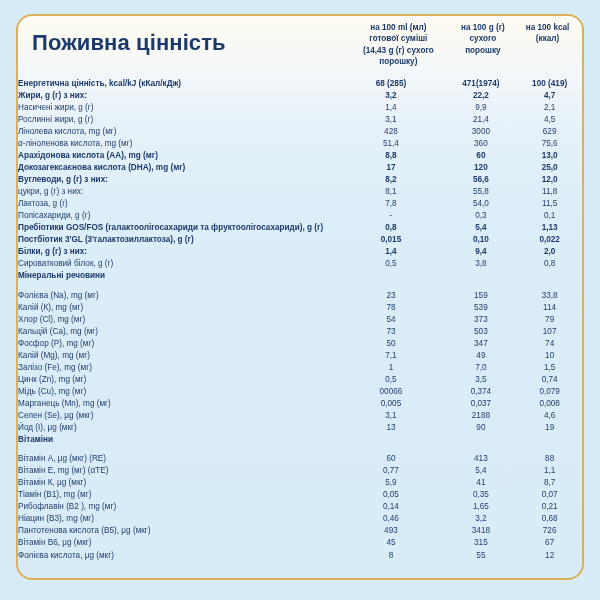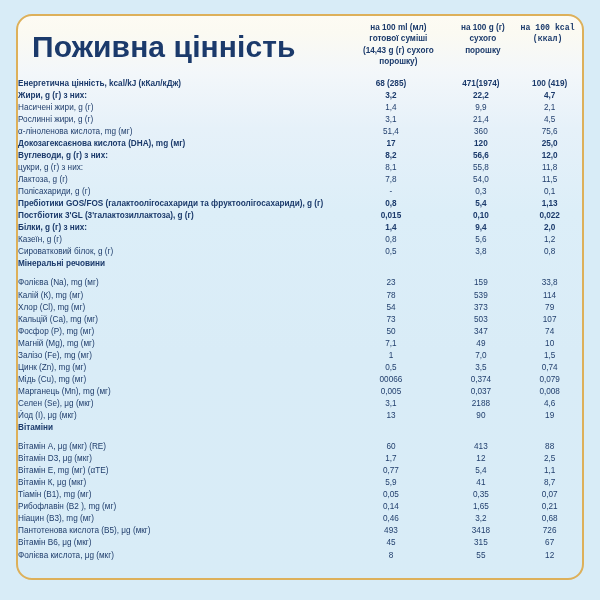--- a/index.html
+++ b/index.html
@@ -38,21 +38,21 @@
 
   
   .head {
     position: relative;
     height: 60px;
   }
   .title {
     position: absolute;
     left: 14px;
     top: 14px;
-    font-size: 30px;
+    font-size: 22px;
     font-weight: 700;
     color: #1b3a6b;
     letter-spacing: 0.1px;
     text-align: center;
   }
   .colheads {
     position: absolute;
     left: 330px;
     top: 6px;
     right: 4px;
@@ -62,21 +62,21 @@
     font-size: 8.2px;
     font-weight: 700;
     color: #1b3a6b;
     text-align: center;
     line-height: 1.38;
     padding: 0 2px;
     box-sizing: border-box;
   }
   .colhead.c1 { width: 106px; }
   .colhead.c2 { width: 72px; }
-  .colhead.c3 { width: 64px; font-family: Liberation Mono, monospace; }
+  .colhead.c3 { width: 64px; }
 
   
   table.nut {
     width: 100%;
     border-collapse: collapse;
     table-layout: fixed;
     margin-top: 2px;
   }
   table.nut td {
     padding: 0;
@@ -143,26 +143,38 @@
           <td class="v">9,9</td>
           <td class="v">2,1</td>
         </tr>
         <tr class="">
           <td class="lbl">Рослинні жири, g (г)</td>
           <td class="v">3,1</td>
           <td class="v">21,4</td>
           <td class="v">4,5</td>
         </tr>
         <tr class="">
+          <td class="lbl">Лінолева кислота, mg (мг)</td>
+          <td class="v">428</td>
+          <td class="v">3000</td>
+          <td class="v">629</td>
+        </tr>
+        <tr class="">
           <td class="lbl">α-ліноленова кислота, mg (мг)</td>
           <td class="v">51,4</td>
           <td class="v">360</td>
           <td class="v">75,6</td>
         </tr>
         <tr class="bold">
+          <td class="lbl">Арахідонова кислота (АА), mg (мг)</td>
+          <td class="v">8,8</td>
+          <td class="v">60</td>
+          <td class="v">13,0</td>
+        </tr>
+        <tr class="bold">
           <td class="lbl">Докозагексаєнова кислота (DHA), mg (мг)</td>
           <td class="v">17</td>
           <td class="v">120</td>
           <td class="v">25,0</td>
         </tr>
         <tr class="bold">
           <td class="lbl">Вуглеводи, g (г) з них:</td>
           <td class="v">8,2</td>
           <td class="v">56,6</td>
           <td class="v">12,0</td>
@@ -197,26 +209,20 @@
           <td class="v">0,10</td>
           <td class="v">0,022</td>
         </tr>
         <tr class="bold">
           <td class="lbl">Білки, g (г) з них:</td>
           <td class="v">1,4</td>
           <td class="v">9,4</td>
           <td class="v">2,0</td>
         </tr>
         <tr class="">
-          <td class="lbl">Казеїн, g (г)</td>
-          <td class="v">0,8</td>
-          <td class="v">5,6</td>
-          <td class="v">1,2</td>
-        </tr>
-        <tr class="">
           <td class="lbl">Сироватковий білок, g (г)</td>
           <td class="v">0,5</td>
           <td class="v">3,8</td>
           <td class="v">0,8</td>
         </tr>
         <tr class="bold">
           <td class="lbl">Мінеральні речовини</td>
           <td class="v"></td>
           <td class="v"></td>
           <td class="v"></td>
@@ -248,21 +254,21 @@
           <td class="v">503</td>
           <td class="v">107</td>
         </tr>
         <tr class="">
           <td class="lbl">Фосфор (Р), mg (мг)</td>
           <td class="v">50</td>
           <td class="v">347</td>
           <td class="v">74</td>
         </tr>
         <tr class="">
-          <td class="lbl">Магній (Mg), mg (мг)</td>
+          <td class="lbl">Калій (Mg), mg (мг)</td>
           <td class="v">7,1</td>
           <td class="v">49</td>
           <td class="v">10</td>
         </tr>
         <tr class="">
           <td class="lbl">Залізо (Fe), mg (мг)</td>
           <td class="v">1</td>
           <td class="v">7,0</td>
           <td class="v">1,5</td>
         </tr>
@@ -305,26 +311,20 @@
         <tr class="spacer">
           <td colspan="4"></td>
         </tr>
         <tr class="">
           <td class="lbl">Вітамін А, μg (мкг) (RE)</td>
           <td class="v">60</td>
           <td class="v">413</td>
           <td class="v">88</td>
         </tr>
         <tr class="">
-          <td class="lbl">Вітамін D3, μg  (мкг)</td>
-          <td class="v">1,7</td>
-          <td class="v">12</td>
-          <td class="v">2,5</td>
-        </tr>
-        <tr class="">
           <td class="lbl">Вітамін Е, mg (мг) (αТЕ)</td>
           <td class="v">0,77</td>
           <td class="v">5,4</td>
           <td class="v">1,1</td>
         </tr>
         <tr class="">
           <td class="lbl">Вітамін К, μg (мкг)</td>
           <td class="v">5,9</td>
           <td class="v">41</td>
           <td class="v">8,7</td>

